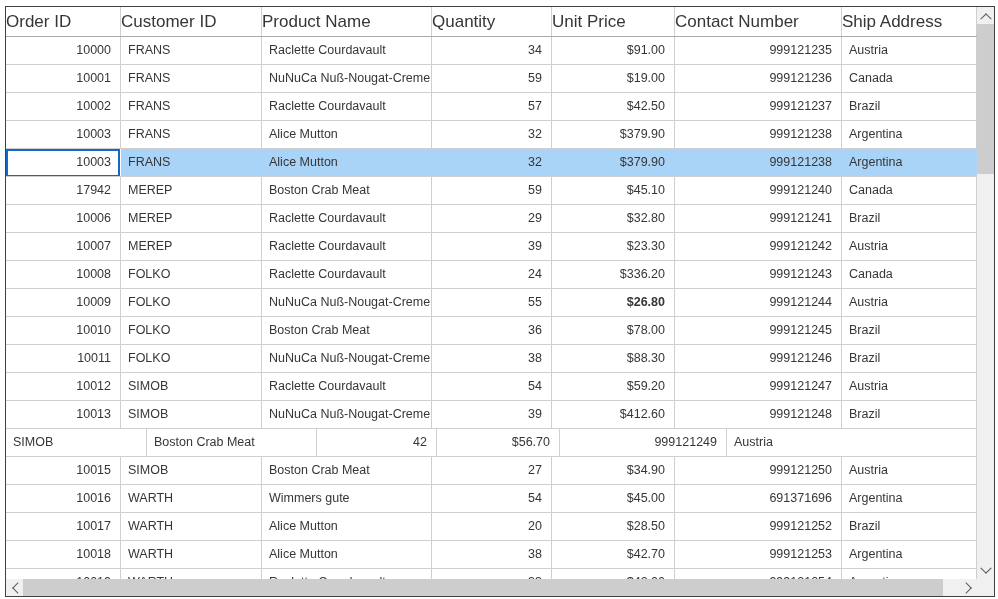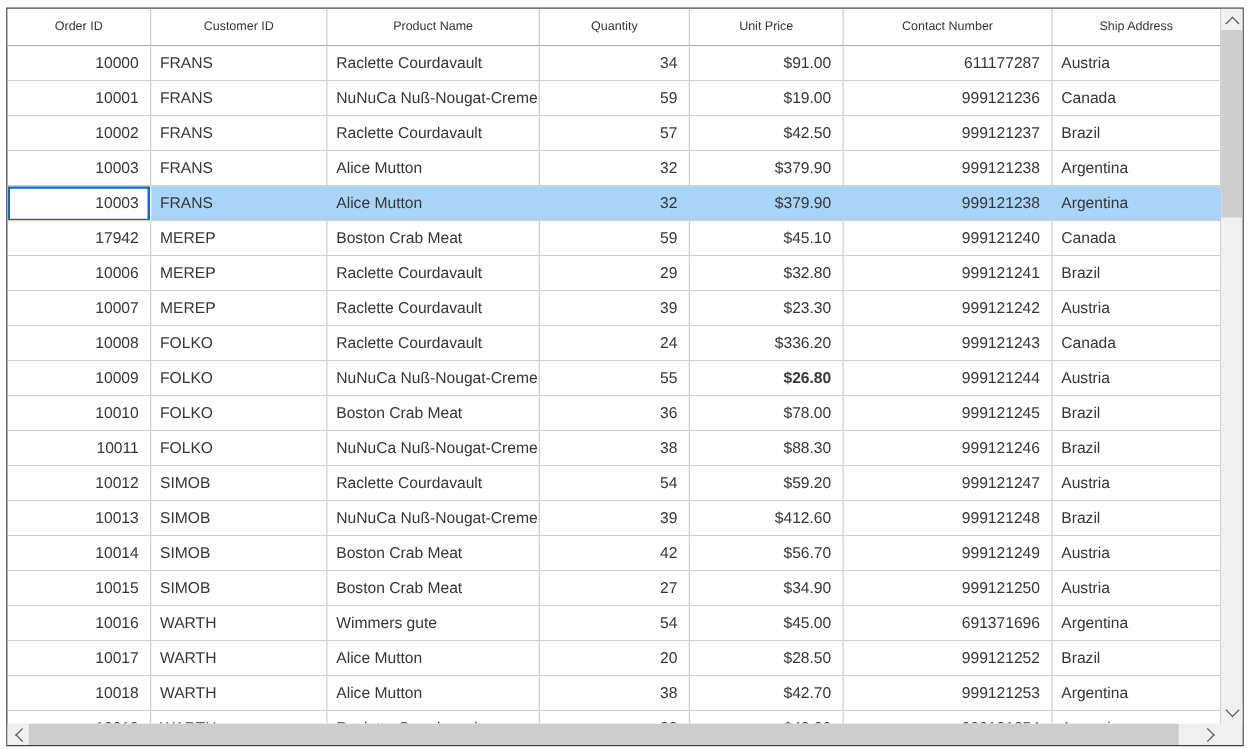--- a/index.html
+++ b/index.html
@@ -7,21 +7,21 @@
     --outer:#414141; --text:#363636; --track:#F0F0F0; --thumb:#CDCDCD; --arrow:#5A5A5A;
   }
   *{box-sizing:border-box;margin:0;padding:0;}
   html,body{width:998px;height:599px;background:#fff;overflow:hidden;
     font-family:"Liberation Sans",sans-serif;color:var(--text);}
   .stage{position:relative;width:998px;height:599px;background:#fff;}
   .grid{position:absolute;left:5px;top:6px;width:990px;height:591px;
     border:1px solid var(--outer);background:#fff;overflow:hidden;}
   .grid-body{position:absolute;left:0;top:0;right:17px;bottom:17px;overflow:hidden;}
   .hdr{display:flex;height:30px;border-bottom:1px solid var(--hline);background:#fff;}
-  .hdr-cell{height:29px;line-height:29px;text-align:center;font-size:10px;
+  .hdr-cell{height:29px;line-height:29px;text-align:left;font-size:17px;
     border-right:1px solid var(--line);overflow:hidden;white-space:nowrap;}
   .rows{position:absolute;left:0;top:30px;right:0;bottom:0;overflow:hidden;}
   .row{display:flex;height:28px;border-bottom:1px solid var(--line);background:#fff;}
   .cell{height:27px;line-height:27px;font-size:12.5px;border-right:1px solid var(--line);
     overflow:hidden;white-space:nowrap;padding:0 7px;position:relative;}
   .cell.num{text-align:right;padding-right:9px;}
   .row.selected{background:var(--sel-bg);}
   .row.selected .cell{border-right-color:transparent;}
   .row.selected .cell.current{background:#fff;}
   .cell.current::after{content:"";position:absolute;left:0;top:0;right:0;bottom:-1px;
@@ -57,21 +57,21 @@
           <div class="hdr-cell" style="width: 167px;">Contact Number</div>
           <div class="hdr-cell" style="flex: 1 1 0%;">Ship Address</div>
         </div>
       <div class="rows">
           <div class="row">
             <div class="cell num" style="width: 115px;">10000</div>
             <div class="cell" style="width: 141px;">FRANS</div>
             <div class="cell" style="width: 170px;">Raclette Courdavault</div>
             <div class="cell num" style="width: 120px;">34</div>
             <div class="cell num" style="width: 123px;">$91.00</div>
-            <div class="cell num" style="width: 167px;">611177287</div>
+            <div class="cell num" style="width: 167px;">999121235</div>
             <div class="cell" style="flex: 1 1 0%;">Austria</div>
           </div>
           <div class="row">
             <div class="cell num" style="width: 115px;">10001</div>
             <div class="cell" style="width: 141px;">FRANS</div>
             <div class="cell" style="width: 170px;">NuNuCa Nuß-Nougat-Creme</div>
             <div class="cell num" style="width: 120px;">59</div>
             <div class="cell num" style="width: 123px;">$19.00</div>
             <div class="cell num" style="width: 167px;">999121236</div>
             <div class="cell" style="flex: 1 1 0%;">Canada</div>
@@ -178,21 +178,20 @@
           <div class="row">
             <div class="cell num" style="width: 115px;">10013</div>
             <div class="cell" style="width: 141px;">SIMOB</div>
             <div class="cell" style="width: 170px;">NuNuCa Nuß-Nougat-Creme</div>
             <div class="cell num" style="width: 120px;">39</div>
             <div class="cell num" style="width: 123px;">$412.60</div>
             <div class="cell num" style="width: 167px;">999121248</div>
             <div class="cell" style="flex: 1 1 0%;">Brazil</div>
           </div>
           <div class="row">
-            <div class="cell num" style="width: 115px;">10014</div>
             <div class="cell" style="width: 141px;">SIMOB</div>
             <div class="cell" style="width: 170px;">Boston Crab Meat</div>
             <div class="cell num" style="width: 120px;">42</div>
             <div class="cell num" style="width: 123px;">$56.70</div>
             <div class="cell num" style="width: 167px;">999121249</div>
             <div class="cell" style="flex: 1 1 0%;">Austria</div>
           </div>
           <div class="row">
             <div class="cell num" style="width: 115px;">10015</div>
             <div class="cell" style="width: 141px;">SIMOB</div>

